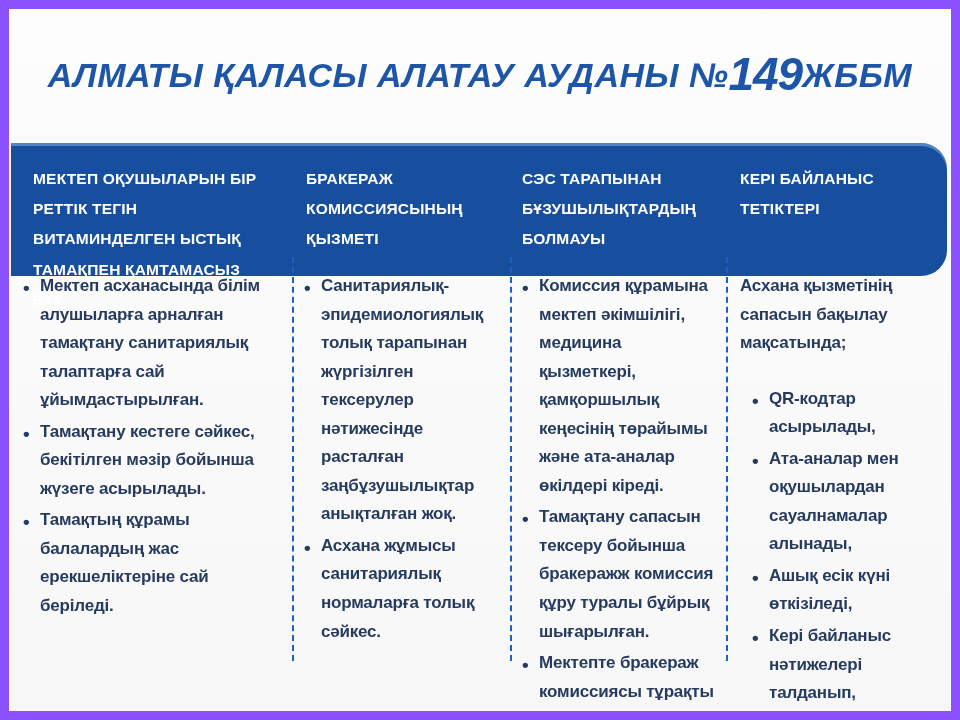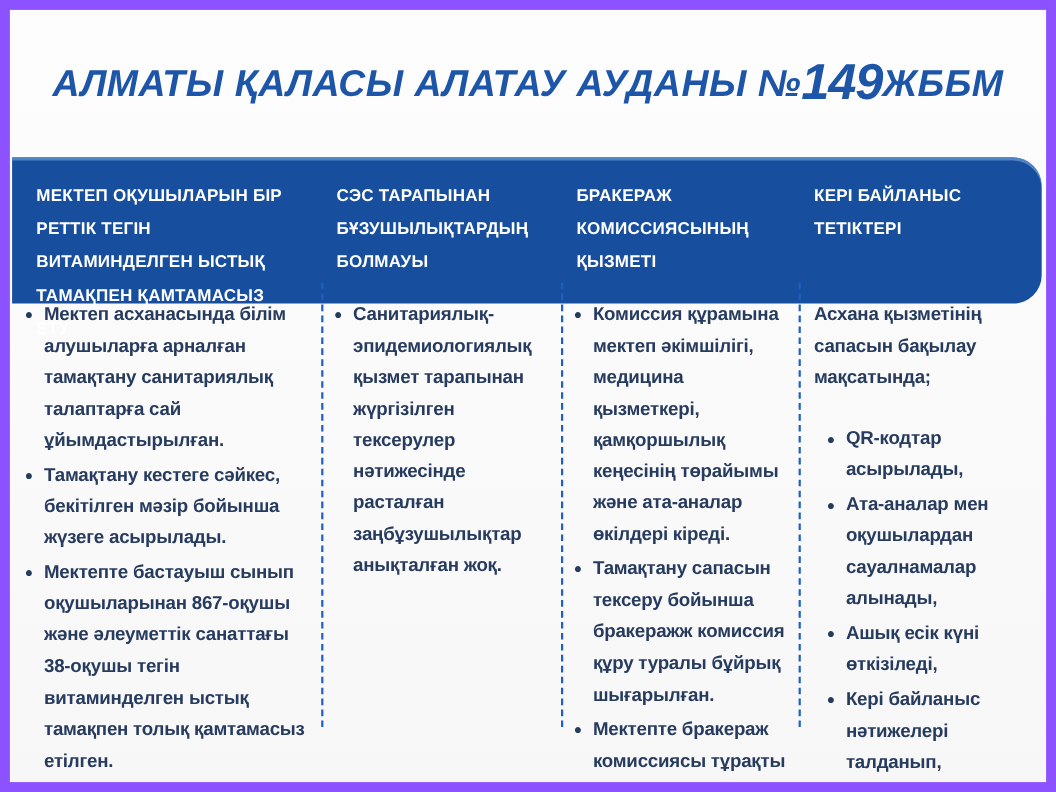--- a/index.html
+++ b/index.html
@@ -110,37 +110,37 @@
 <body>
 
 <div class="slide">
 
   <div class="title-wrap">
     <span class="title-main">АЛМАТЫ ҚАЛАСЫ АЛАТАУ АУДАНЫ №</span><span class="title-number">149</span><span class="title-main">ЖББМ</span>
   </div>
 
   <div class="header-bar">
     <div class="header-cell hc1">МЕКТЕП ОҚУШЫЛАРЫН БІР РЕТТІК ТЕГІН ВИТАМИНДЕЛГЕН ЫСТЫҚ ТАМАҚПЕН ҚАМТАМАСЫЗ ЕТУ</div>
+    <div class="header-cell hc3">БРАКЕРАЖ КОМИССИЯСЫНЫҢ ҚЫЗМЕТІ</div>
     <div class="header-cell hc2">СЭС ТАРАПЫНАН БҰЗУШЫЛЫҚТАРДЫҢ БОЛМАУЫ</div>
-    <div class="header-cell hc3">БРАКЕРАЖ КОМИССИЯСЫНЫҢ ҚЫЗМЕТІ</div>
     <div class="header-cell hc4">КЕРІ БАЙЛАНЫС ТЕТІКТЕРІ</div>
   </div>
 
   <div class="body-row">
     <div class="body-col bc1">
       <ul class="bullets">
           <li>Мектеп асханасында білім алушыларға арналған тамақтану санитариялық талаптарға сай ұйымдастырылған.</li>
           <li>Тамақтану кестеге сәйкес, бекітілген мәзір бойынша жүзеге асырылады.</li>
-          <li>Мектепте бастауыш сынып оқушыларынан 867-оқушы және әлеуметтік санаттағы 38-оқушы тегін витаминделген ыстық тамақпен толық қамтамасыз етілген.</li>
           <li>Тамақтың құрамы балалардың жас ерекшеліктеріне сай беріледі.</li>
         </ul>
     </div>
     <div class="body-col bc2">
       <ul class="bullets">
-          <li>Санитариялық-эпидемиологиялық қызмет тарапынан жүргізілген тексерулер нәтижесінде расталған заңбұзушылықтар анықталған жоқ.</li>
+          <li>Санитариялық-эпидемиологиялық толық тарапынан жүргізілген тексерулер нәтижесінде расталған заңбұзушылықтар анықталған жоқ.</li>
+          <li>Асхана жұмысы санитариялық нормаларға толық сәйкес.</li>
         </ul>
     </div>
     <div class="body-col bc3">
       <ul class="bullets">
           <li>Комиссия құрамына мектеп әкімшілігі, медицина қызметкері, қамқоршылық кеңесінің төрайымы және ата-аналар өкілдері кіреді.</li>
           <li>Тамақтану сапасын тексеру бойынша бракеражж комиссия құру туралы бұйрық шығарылған.</li>
           <li>Мектепте бракераж комиссиясы тұрақты түрде жұмыс істейді.</li>
         </ul>
     </div>
     <div class="body-col bc4">

